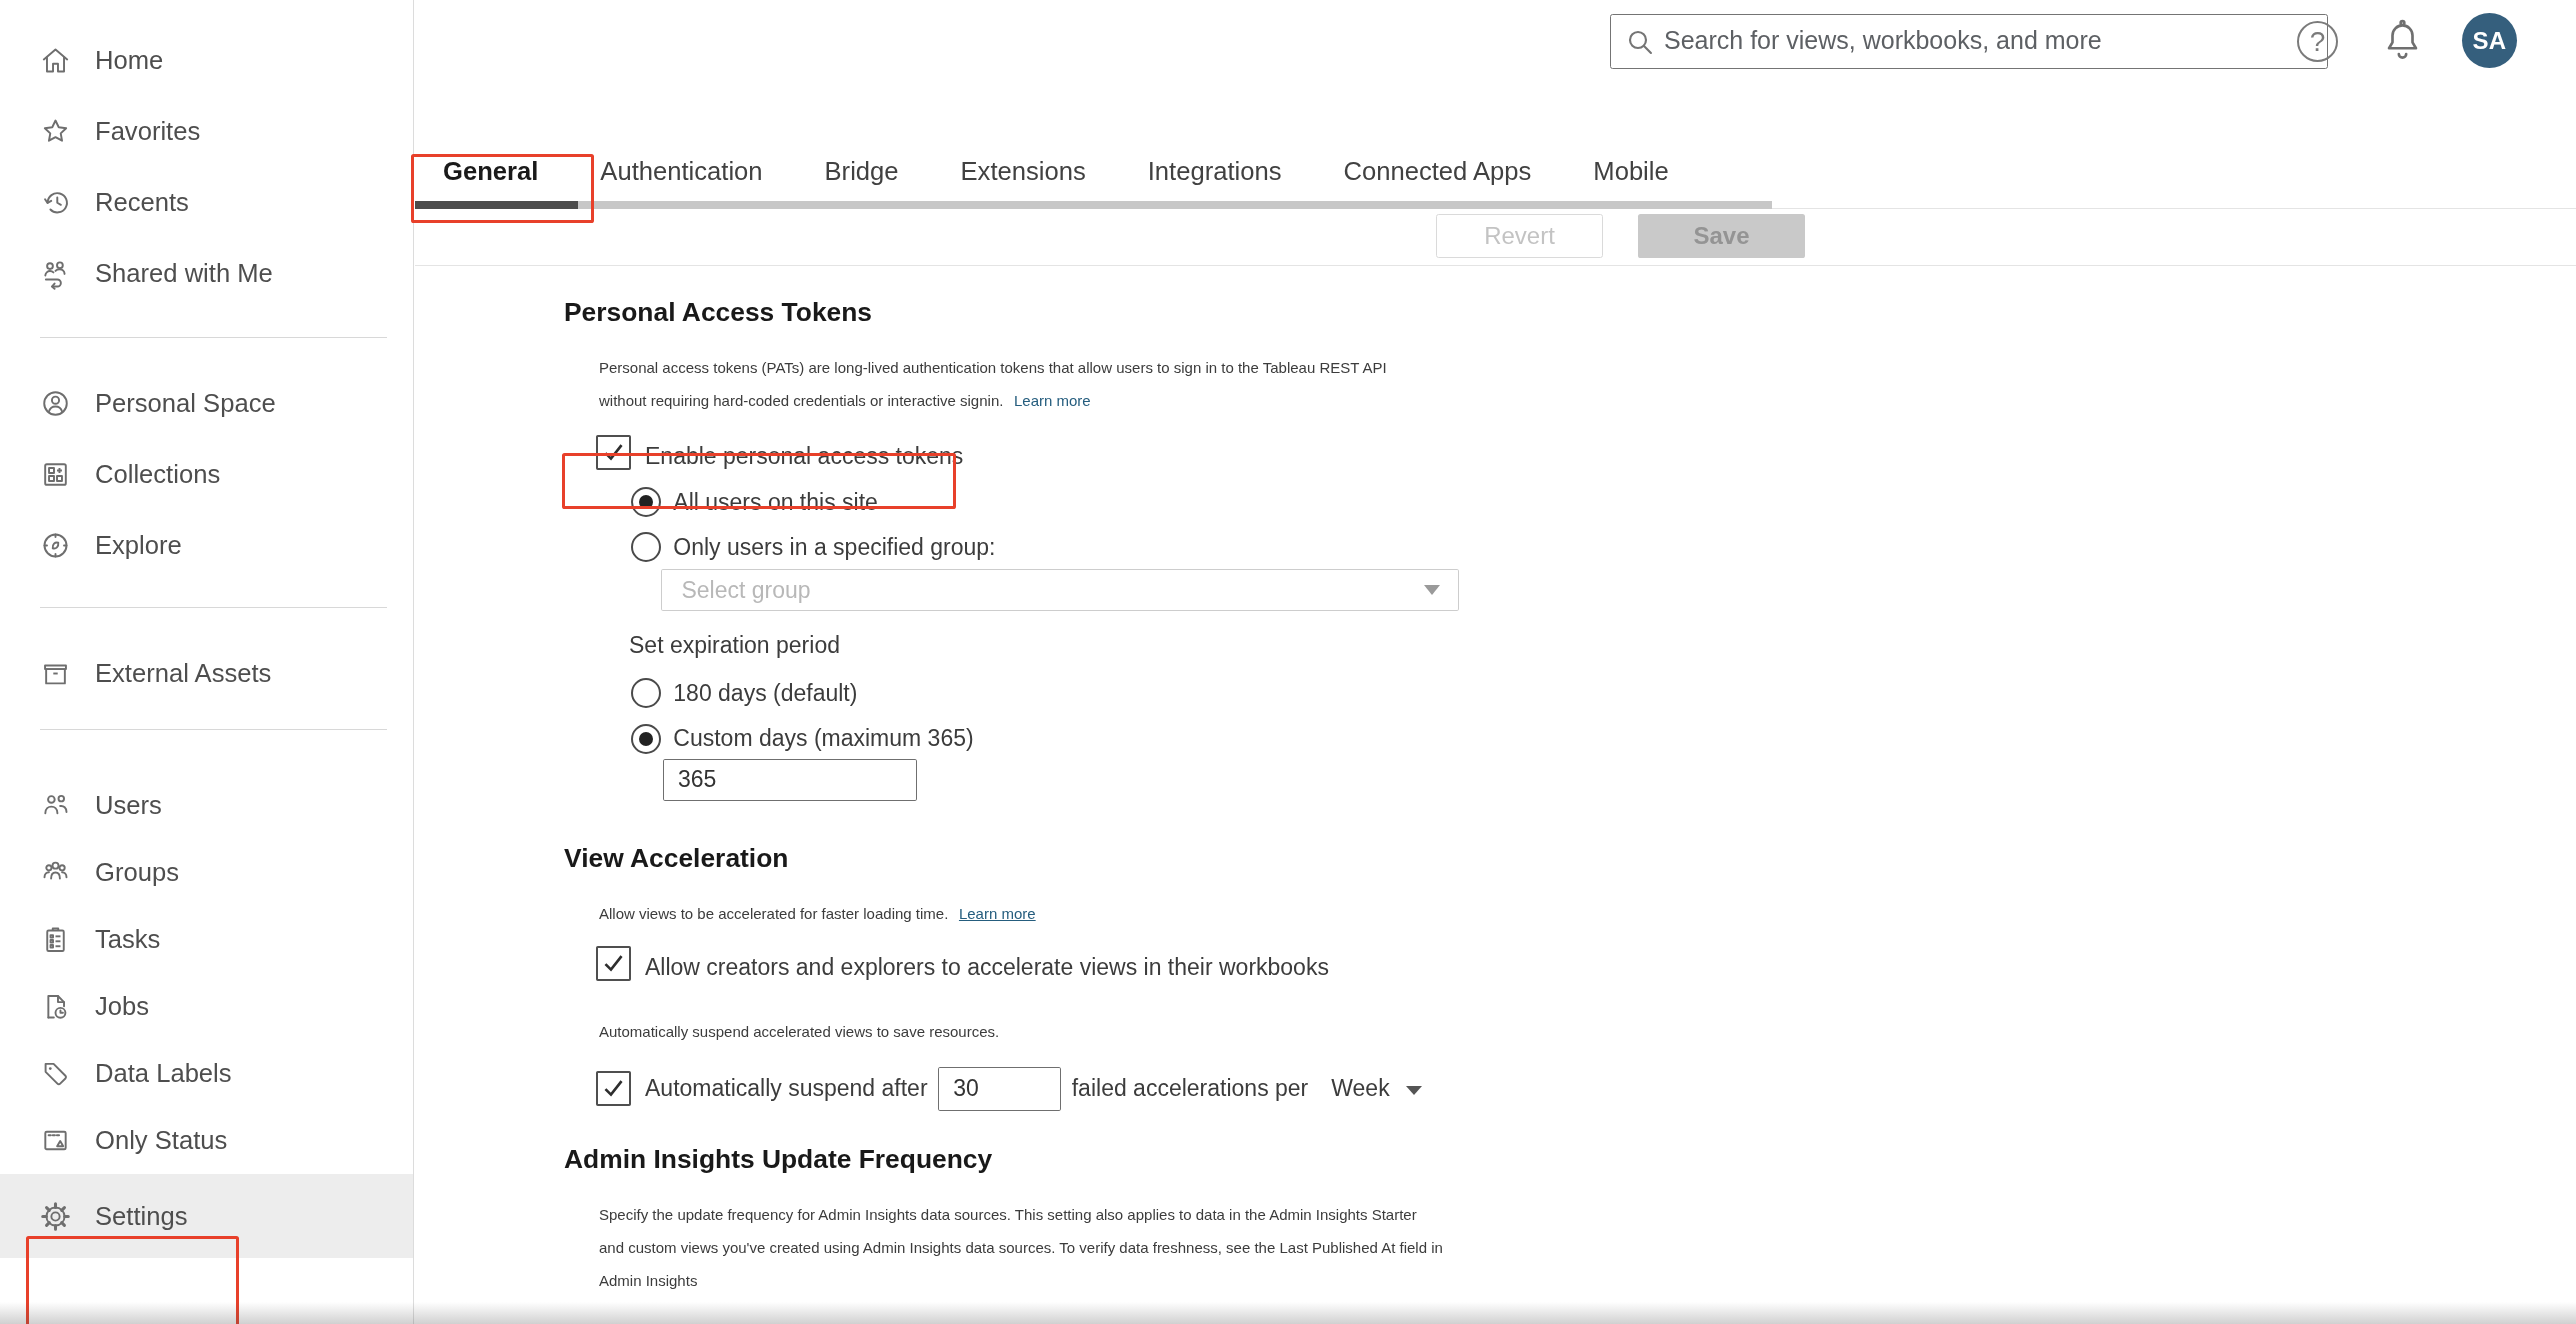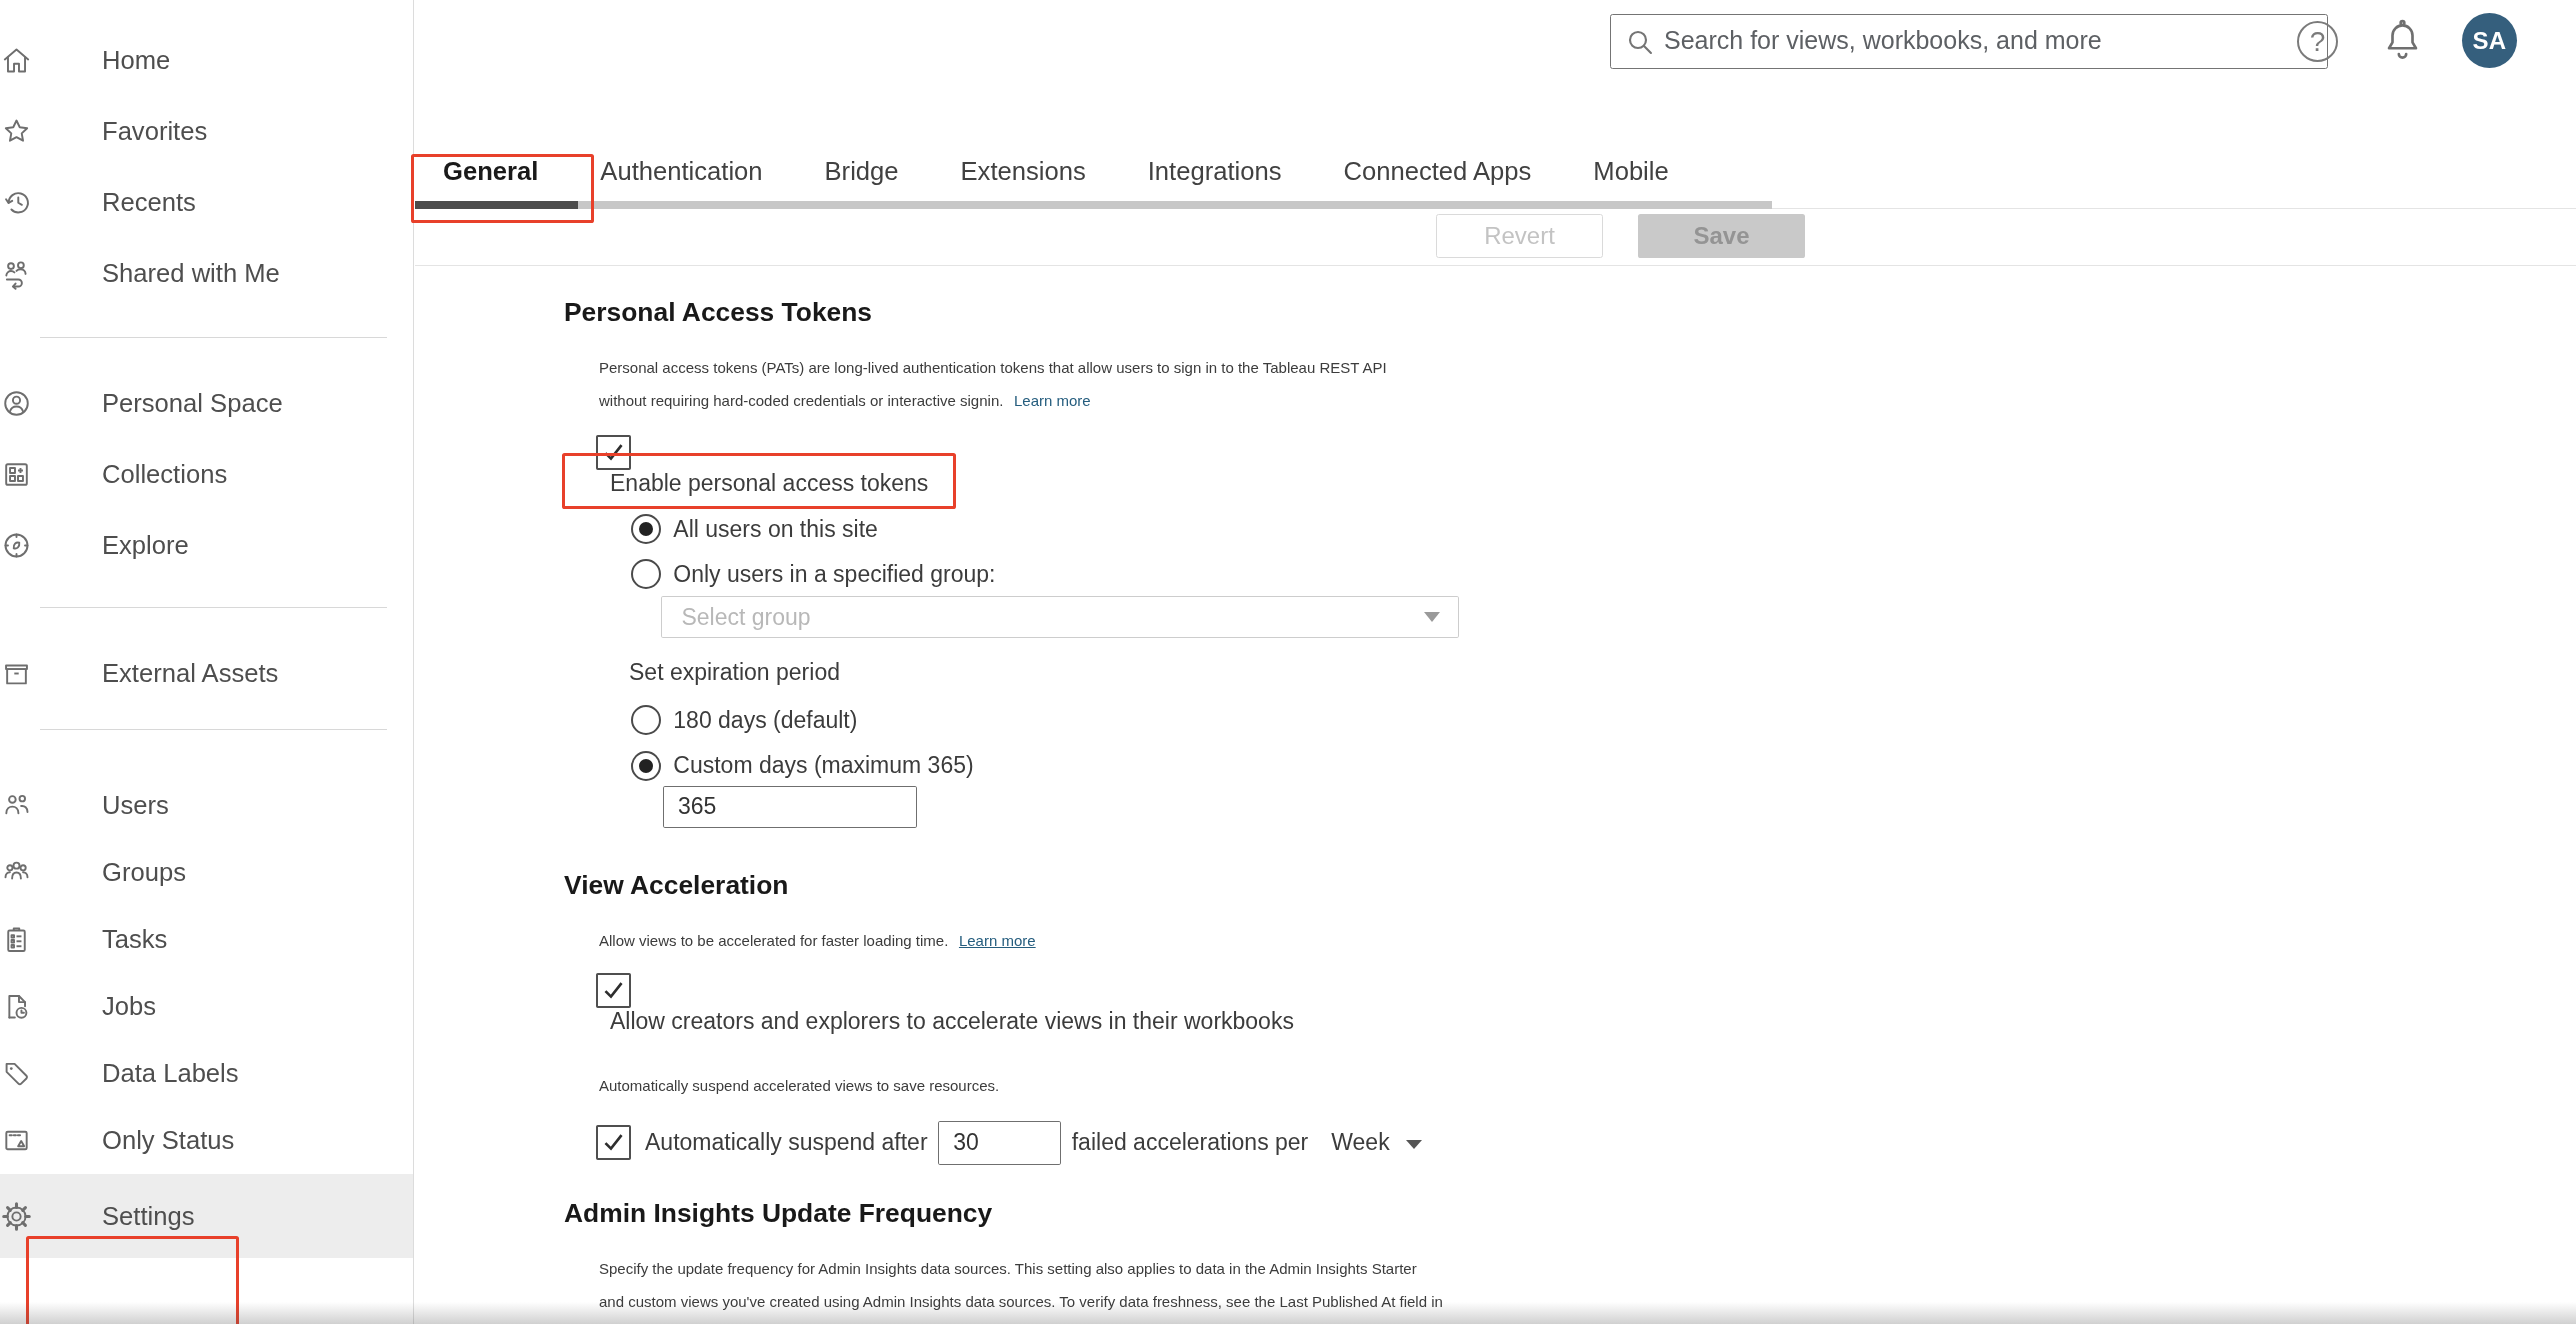--- a/index.html
+++ b/index.html
@@ -7,22 +7,22 @@
   body {
     width:2576px; height:1325px; position:relative; overflow:hidden;
     background:#ffffff; font-family:"Liberation Sans","DejaVu Sans",sans-serif;
     color:#3c3c3c;
   }
   svg { display:block; }
 
   
   .sidebar { position:absolute; left:0; top:0; width:414px; height:1325px;
     background:#fff; border-right:0.9px solid #dcdcdc; z-index:2; padding-top:25px; }
-  .side-item { display:flex; align-items:center; height:71px; 
-    font-size:25.6px; color:#4e4e4e; cursor:pointer;gap:46px; }
+  .side-item { display:flex; align-items:center; height:71px; padding-left:39px;
+    font-size:25.6px; color:#4e4e4e; cursor:pointer; }
   .side-item .icn { width:33px; height:33px; color:#6e6e6e; flex:none; }
   .side-item .lbl { margin-left:23px; white-space:nowrap; }
   .grp4 .side-item { height:67px; }
   .side-div { border:none; border-top:0.9px solid #d8d8d8; margin:0 26.4px 0 40px; }
   .div1 { margin-top:28px; } .div2 { margin-top:26.4px; } .div3 { margin-top:20px; }
   .grp2 { margin-top:30px; } .grp3 { margin-top:30px; } .grp4 { margin-top:42px; }
   .side-item.selected { background:#ededed; height:84px; }
 
   
   .search-box { position:absolute; left:1610px; top:14px; width:718px; height:55px;
@@ -62,21 +62,21 @@
   .ann-pat      { left:562px; top:453px;  width:394px; height:56px; }
   .ann-settings { left:26.4px;  top:1236px; width:213px; height:97px; }
 
   
   .content { position:absolute; left:564px; top:296px; width:1040px; }
   h2 { font-size:26.4px; font-weight:700; color:#191919; margin:0; line-height:32px; }
   .para { margin:23px 0 0 35px; width:837px; font-size:15px; line-height:33px; color:#3c3c3c; }
   .link { color:#255d7e; cursor:pointer; margin-left:10.6px; }
   .link.underl { text-decoration:underline; }
 
-  .check-row { display:flex; align-items:flex-start; margin-left:32px;flex-direction:column; }
+  .check-row { display:flex; align-items:flex-end; margin-left:32px; }
   .checkbox { width:35px; height:35px; border:2.6px solid #4f4f4f; border-radius:1.8px;
     background:#fff; flex:none; display:flex; align-items:center; justify-content:center; cursor:pointer; }
   .check-lbl { margin-left:14px; font-size:23px; color:#3c3c3c; }
 
   .radio-row { display:flex; align-items:center; margin-left:67px; height:33px; }
   .radio { width:30px; height:30px; border:2.6px solid #4a4a4a; border-radius:50%;
     flex:none; display:flex; align-items:center; justify-content:center; cursor:pointer; background:#fff; }
   .radio .dot { width:14px; height:14px; border-radius:50%; background:#222; }
   .radio-lbl { margin-left:12.3px; font-size:23px; color:#3c3c3c; }
 

